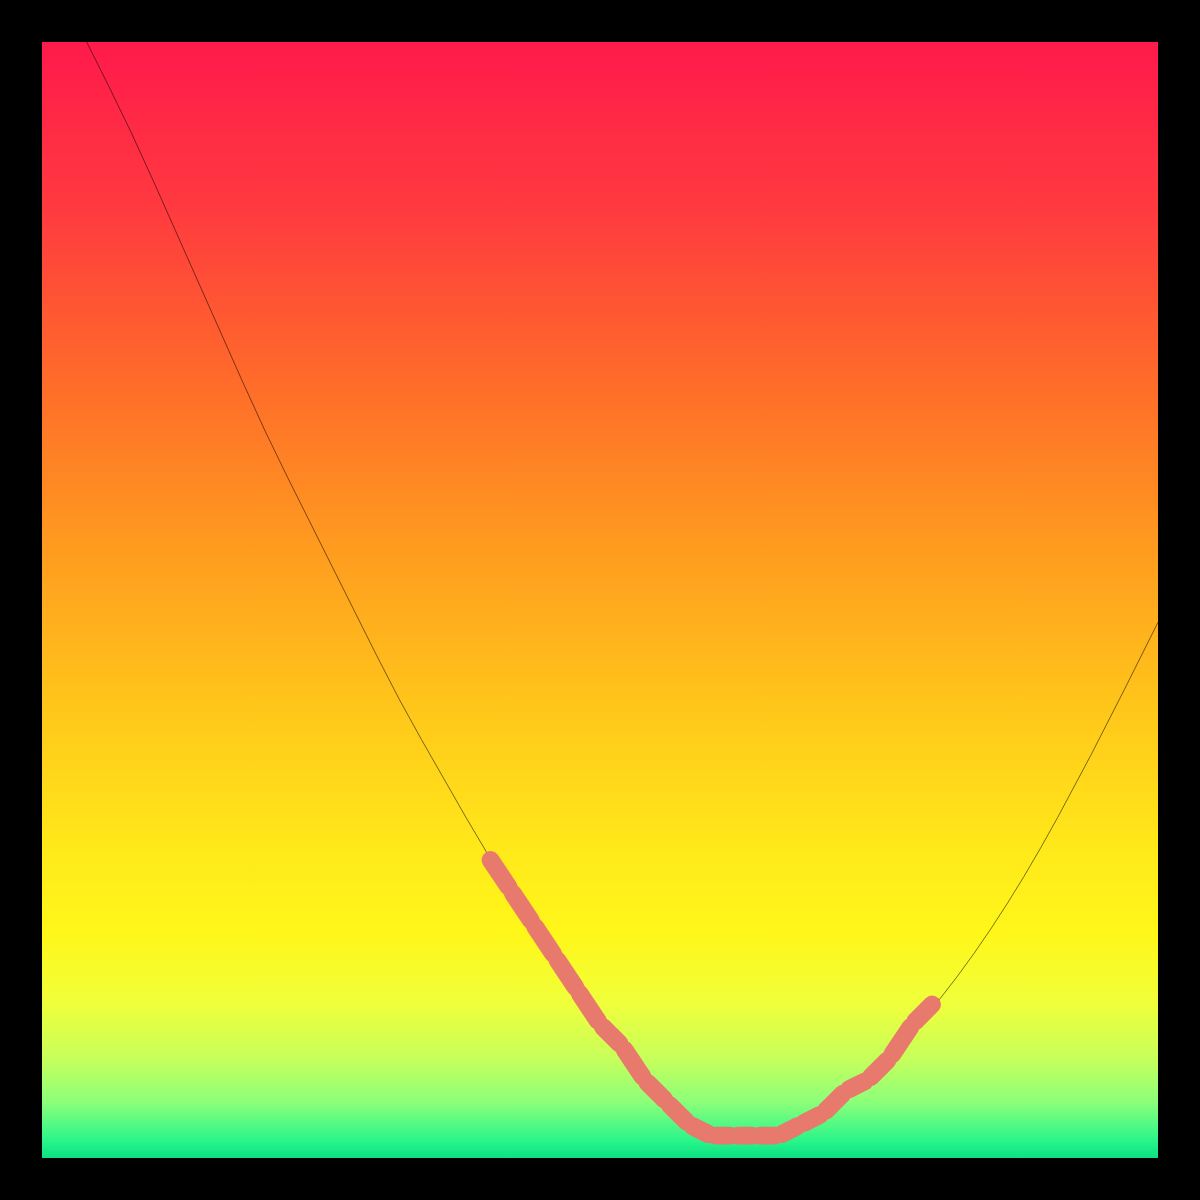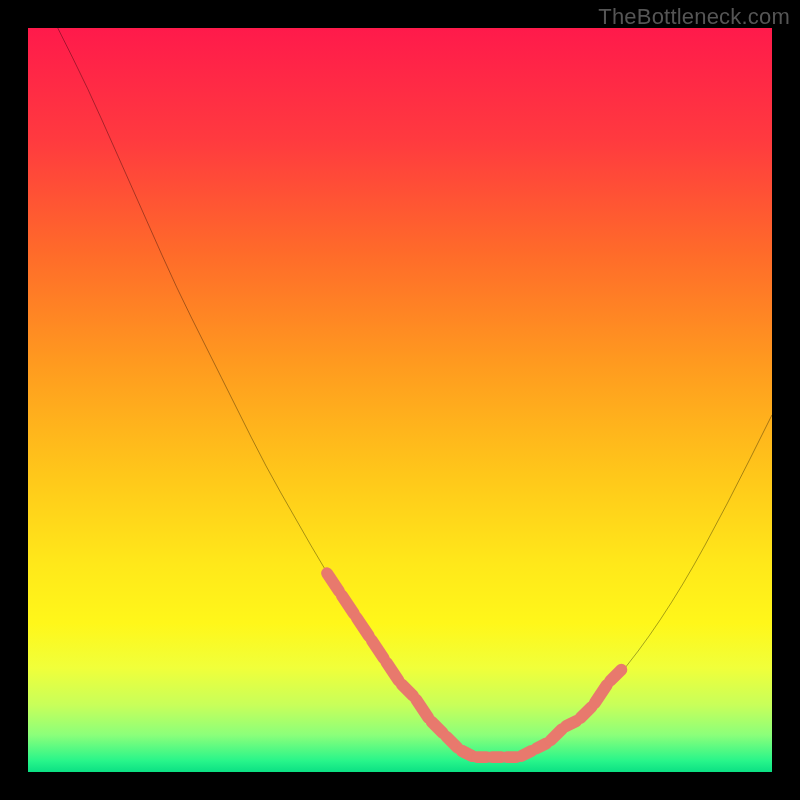--- a/index.html
+++ b/index.html
@@ -46,21 +46,20 @@
     font-size: 22px;
     font-weight: 500;
     letter-spacing: 0.2px;
   }
 </style>
 </head>
 <body>
 
 <div class="frame">
 
-  <div class="watermark">TheBottleneck.com</div>
 
   <div class="plot-area">
 
     <svg class="gradient-bg" viewBox="0 0 100 100" preserveAspectRatio="none">
       <defs>
         <linearGradient id="bg-grad" x1="0" y1="0" x2="0" y2="1">
             <stop offset="0%" stop-color="#ff1a4b"></stop>
             <stop offset="15%" stop-color="#ff3a3f"></stop>
             <stop offset="30%" stop-color="#ff6a2a"></stop>
             <stop offset="45%" stop-color="#ff9a1f"></stop>

